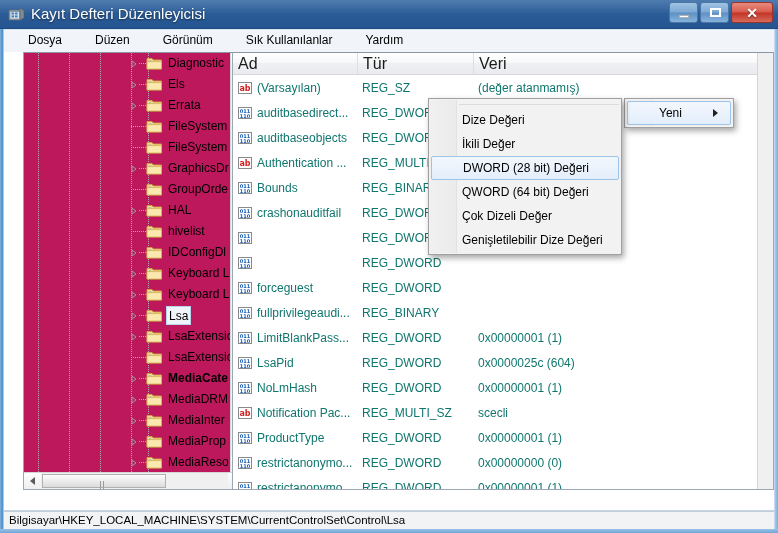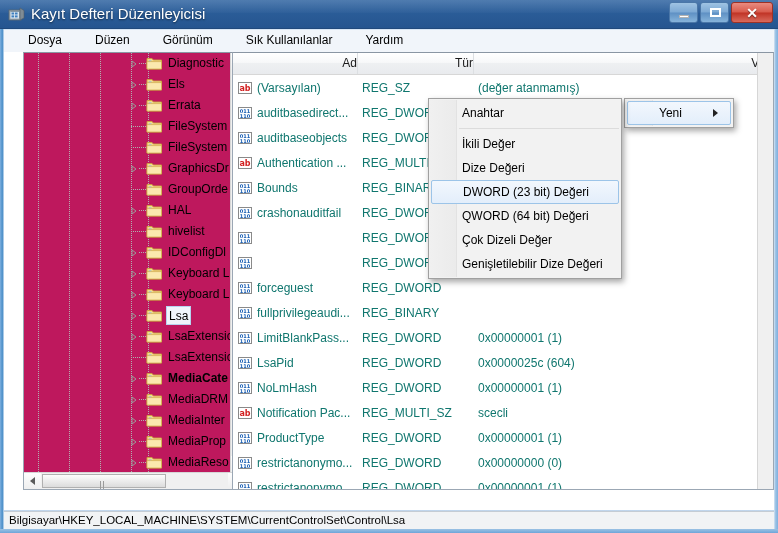--- a/index.html
+++ b/index.html
@@ -251,27 +251,26 @@
     left: 0; top: 0;
     width: 540px; height: 22px;
     background: linear-gradient(to bottom, #ffffff 0%, #f7f8f9 45%, #eef0f2 50%, #e9ebee 100%);
     border-bottom: 1px solid #d7d7d7;
     box-sizing: border-box;
   }
   .col-head {
     position: absolute;
     top: 0; height: 21px;
     line-height: 21px;
-    font-size: 12px;
+    font-size: 16px;
     color: #1a1a1a;
     padding-left: 5px;
     border-right: 1px solid #dcdfe2;
     box-sizing: border-box;
     cursor: default;
-    text-align: right;
   }
   .list-row {
     position: absolute;
     left: 0;
     height: 25px;
     width: 540px;
     white-space: nowrap;
   }
   .val-icon {
     position: absolute;
@@ -876,24 +875,23 @@
   <div class="ctxmenu" id="parent-menu" style="left:624px; top:98px; width:110px;">
     <div class="gutter"></div>
     <div id="parent-menu-items">
         <div class="ctx-item highlight"><span>Yeni</span><div class="submenu-arrow"></div></div>
       </div>
   </div>
 
   <div class="ctxmenu" id="new-submenu" style="left:428px; top:98px; width:194px;">
     <div class="gutter"></div>
     <div id="new-submenu-items">
-        <div class="ctx-item"><span>Anahtar</span></div>
         <div class="ctx-sep"></div>
+        <div class="ctx-item"><span>Dize Değeri</span></div>
         <div class="ctx-item"><span>İkili Değer</span></div>
-        <div class="ctx-item"><span>Dize Değeri</span></div>
-        <div class="ctx-item highlight"><span>DWORD (23 bit) Değeri</span></div>
+        <div class="ctx-item highlight"><span>DWORD (28 bit) Değeri</span></div>
         <div class="ctx-item"><span>QWORD (64 bit) Değeri</span></div>
         <div class="ctx-item"><span>Çok Dizeli Değer</span></div>
         <div class="ctx-item"><span>Genişletilebilir Dize Değeri</span></div>
       </div>
   </div>
 
 </div>
 
 </body></html>

